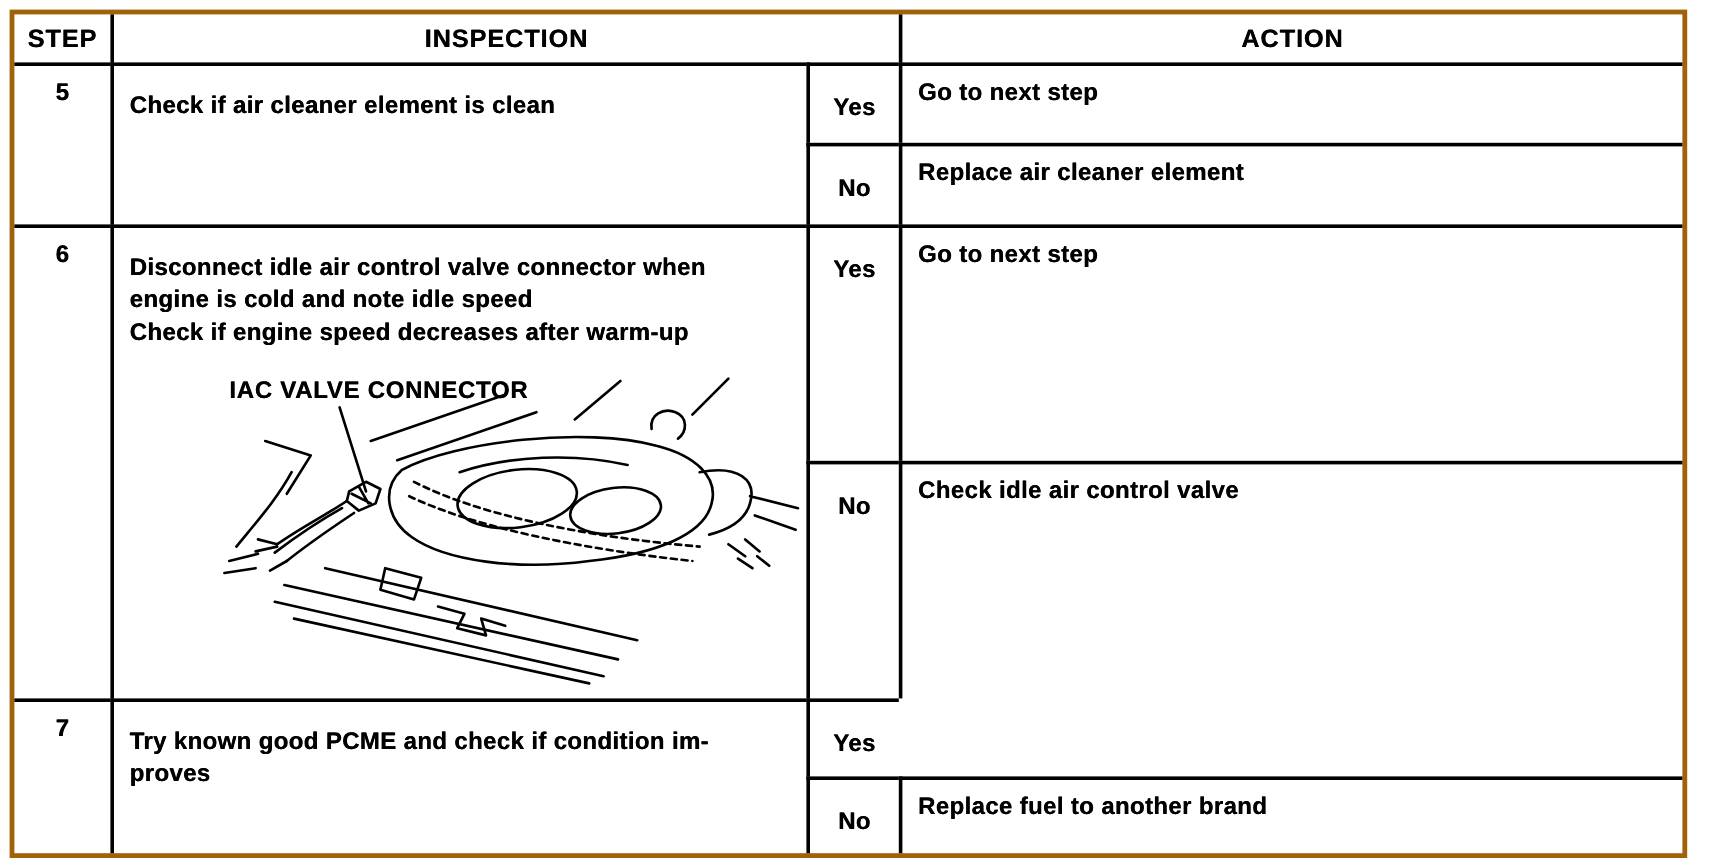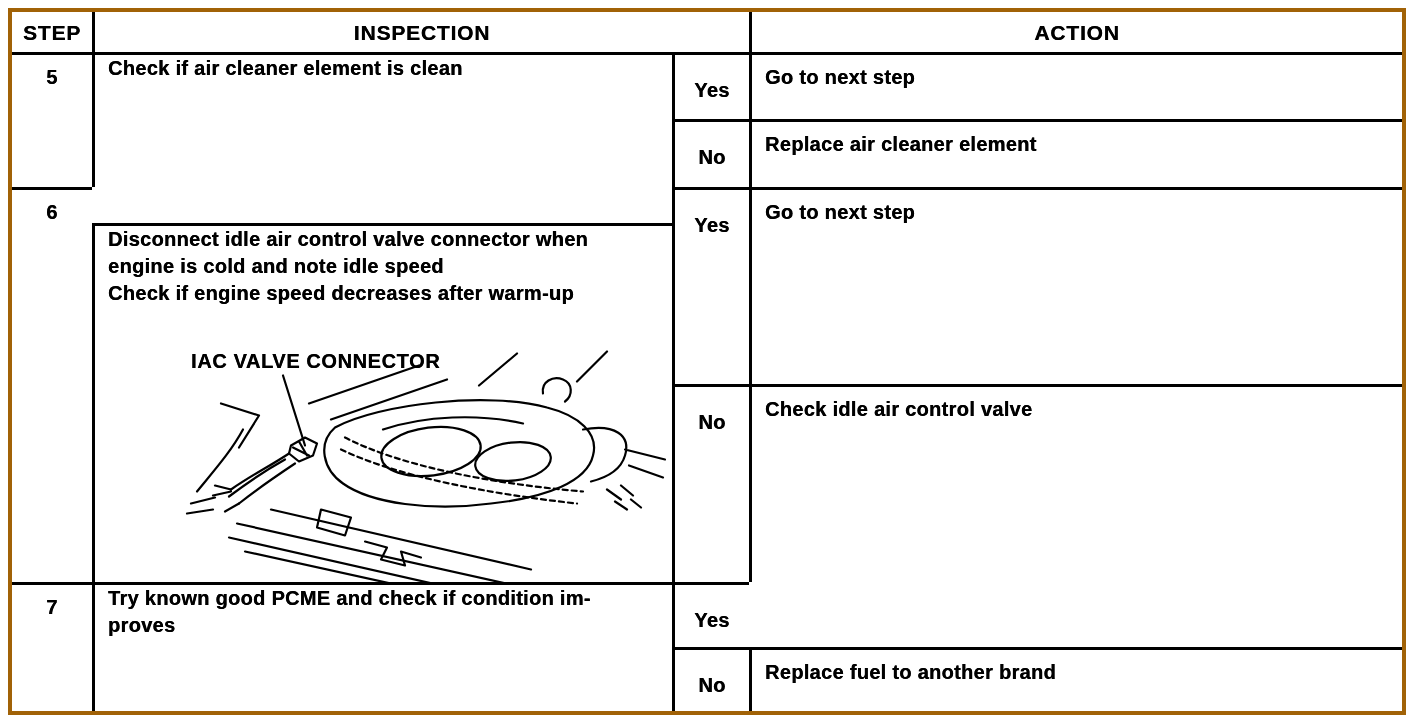--- a/index.html
+++ b/index.html
@@ -47,21 +47,21 @@
     align-items: center;
     justify-content: center;
     font-size: 21px;
     letter-spacing: 0.8px;
   }
   .stepcell {
     text-align: center;
     padding-top: 9px;
   }
   .inspcell {
-    padding: 0 14px 0 13px;
+    padding: 20px 14px 0 13px;
   }
   .yncell {
     text-align: center;
     padding-top: 22px;
   }
   .actcell {
     padding: 9px 14px 0 13px;
   }
   
   .g-h1 { grid-area: 1 / 1 / 2 / 2; }
@@ -69,21 +69,21 @@
   .g-h3 { grid-area: 1 / 4 / 2 / 5; }
 
   .g-r5step { grid-area: 2 / 1 / 4 / 2; }
   .g-r5insp { grid-area: 2 / 2 / 4 / 3; }
   .g-r5yn1  { grid-area: 2 / 3 / 3 / 4; }
   .g-r5act1 { grid-area: 2 / 4 / 3 / 5; }
   .g-r5yn2  { grid-area: 3 / 3 / 4 / 4; }
   .g-r5act2 { grid-area: 3 / 4 / 4 / 5; }
 
   .g-r6step { grid-area: 4 / 1 / 6 / 2; }
-  .g-r6insp { grid-area: 4 / 2 / 6 / 3; margin-top: 36px; }
+  .g-r6insp { grid-area: 4 / 2 / 6 / 3; }
   .g-r6yn1  { grid-area: 4 / 3 / 5 / 4; }
   .g-r6act1 { grid-area: 4 / 4 / 5 / 5; }
   .g-r6yn2  { grid-area: 5 / 3 / 6 / 4; }
   .g-r6act2 { grid-area: 5 / 4 / 6 / 5; }
 
   .g-r7step { grid-area: 6 / 1 / 8 / 2; }
   .g-r7insp { grid-area: 6 / 2 / 8 / 3; }
   .g-r7yn1  { grid-area: 6 / 3 / 7 / 4; }
   .g-r7act1 { grid-area: 6 / 4 / 7 / 5; }
   .g-r7yn2  { grid-area: 7 / 3 / 8 / 4; }

